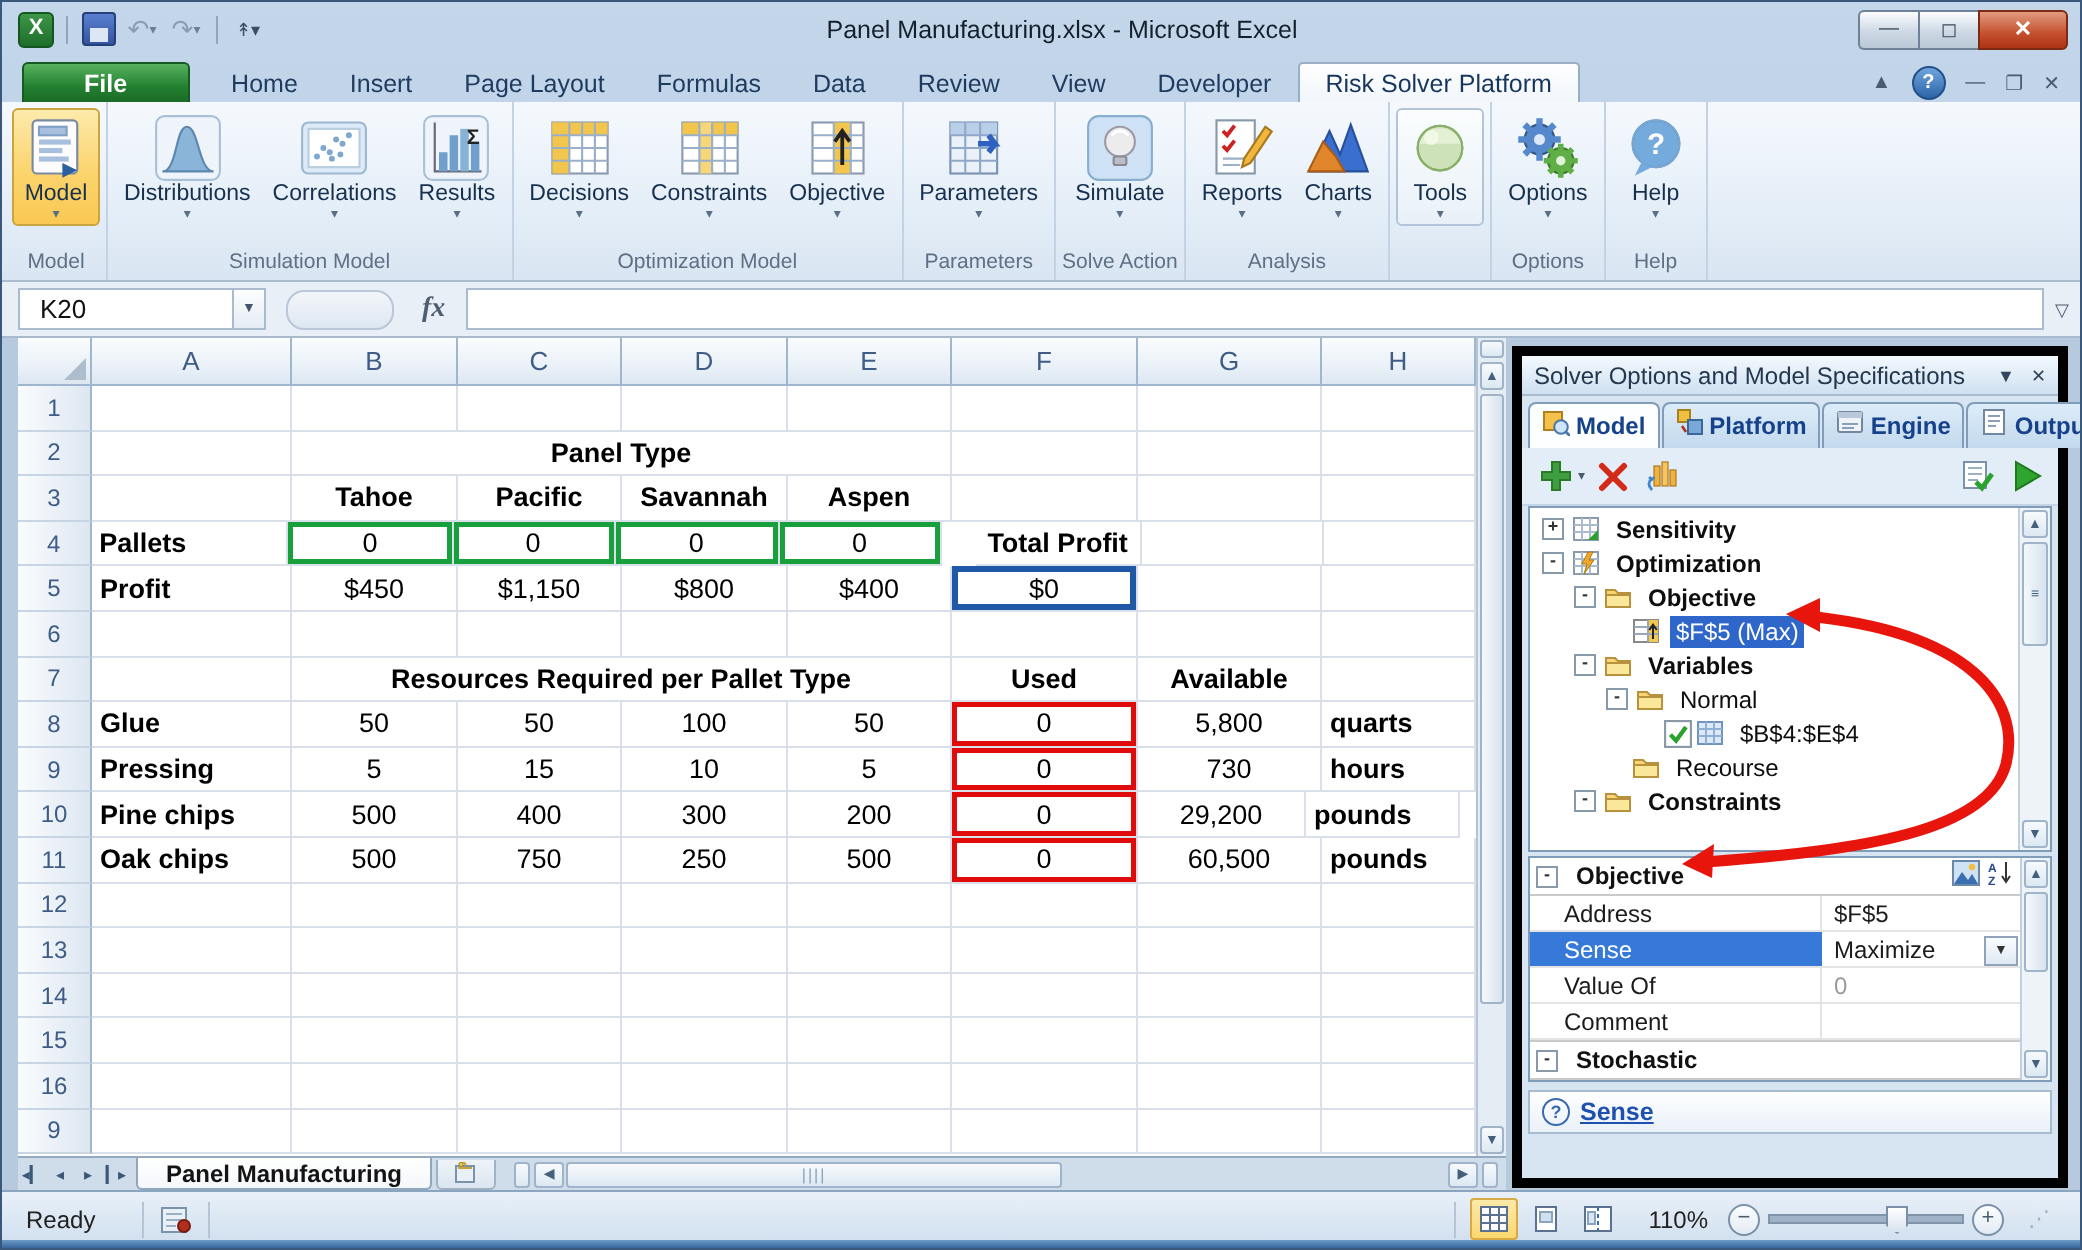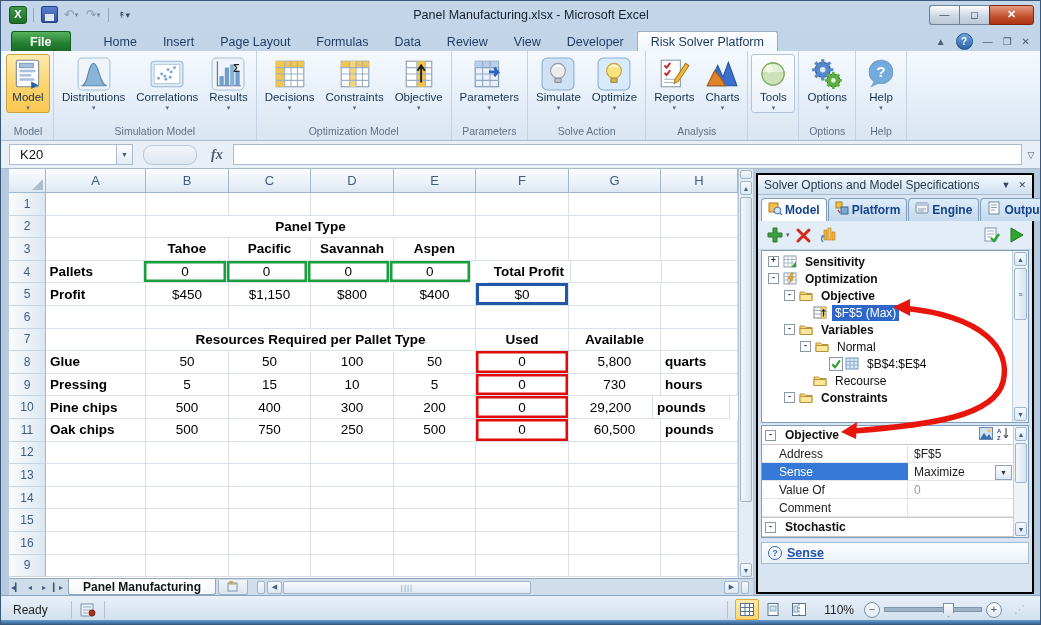--- a/index.html
+++ b/index.html
@@ -16,21 +16,21 @@
   .undo{color:#8a9cb4;font-size:13px;line-height:14px;}
   .caret-sm{font-size:7px;color:#6d7f96;}
   .title{flex:1;text-align:center;font-size:12.5px;color:#14202e;}
   .winbtns{display:flex;margin-right:6px;gap:0;}
   .wbtn{width:29px;height:18px;border:1px solid #6f8196;border-right-width:0;background:linear-gradient(#fcfdfe,#cdd8e4 55%,#bac8d6);display:flex;align-items:center;justify-content:center;font-size:10px;color:#3c4a5c;}
   .wbtn:first-child{border-radius:3px 0 0 3px;}
   .wbtn.close{width:43px;border-right-width:1px;border-radius:0 3px 3px 0;background:linear-gradient(#e39a7f,#c4502f 60%,#ad3415);color:#fff;border-color:#7e2a12;font-weight:bold;font-size:11px;}
   
   .tabrow{height:23px;display:flex;align-items:flex-end;padding-left:10px;position:relative;}
   .rtab{padding:3px 13px 2px;font-size:12.5px;color:#1e3a5f;white-space:nowrap;}
-  .rtab.file{background:linear-gradient(#58b25e,#228030 60%,#1a6b26);color:#fff;font-weight:bold;border:1px solid #155a20;border-bottom:none;border-radius:3px 3px 0 0;padding:3px 18px 2px;margin-right:20px;}
+  .rtab.file{background:linear-gradient(#58b25e,#228030 60%,#1a6b26);color:#fff;font-weight:bold;border:1px solid #155a20;border-bottom:none;border-radius:3px 3px 0 0;padding:3px 30px 2px;margin-right:8px;}
   .rtab.active{background:linear-gradient(#fefeff,#f1f6fb);border:1px solid #98aec6;border-bottom:none;border-radius:2.5px 2.5px 0 0;color:#17365d;}
   .ribbonctrl{position:absolute;right:10px;top:5px;display:flex;gap:10px;align-items:center;font-size:10px;color:#4a5c70;}
   .helpball{width:15px;height:15px;border-radius:50%;background:linear-gradient(#6fa6dd,#2c64a8);color:#fff;font-weight:bold;font-size:10px;line-height:15px;text-align:center;border:1px solid #245089;}
   
   .ribbon{height:90px;background:linear-gradient(#f5f9fd,#e3edf7 65%,#d9e5f2);border-bottom:1px solid #abbcd1;display:flex;padding-left:2px;box-sizing:border-box;}
   .rgroup{display:flex;flex-direction:column;border-right:1px solid #c4d3e3;padding:1px 3px 0;}
   .rbtns{flex:1;display:flex;align-items:flex-start;justify-content:center;gap:1px;padding-top:2px;}
   .rbtn{display:flex;flex-direction:column;align-items:center;padding:2px 4px 0;border:1px solid transparent;border-radius:3px;background:none;font:inherit;}
   .rbtn .ricon{width:34px;height:34px;}
   .rbtn .ricon svg{width:34px;height:34px;}
@@ -74,21 +74,21 @@
   .tabbar{height:17px;background:#cfdcea;border-top:1px solid #93a9c0;display:flex;align-items:center;font-size:11px;box-sizing:border-box;}
   .navbtn{width:14px;text-align:center;color:#3c5878;font-size:8px;line-height:15px;}
   .sheettab{background:linear-gradient(#ffffff,#f4f7fb);border:1px solid #8fa6bd;border-top:none;border-radius:0 0 3px 3px;padding:0 14px;font-weight:bold;font-size:12px;color:#141414;height:15px;display:flex;align-items:center;margin-left:3px;}
   .instab{width:28px;height:14px;background:linear-gradient(#eef3f9,#dbe6f0);border:1px solid #9fb2c6;border-top:none;border-radius:0 0 3px 3px;margin-left:2px;display:flex;align-items:center;justify-content:center;}
   .hscroll{flex:1;display:flex;align-items:center;margin:0 3px 0 8px;height:13px;}
   .hs-split{width:8px;height:13px;}
   .hs-btn{width:15px;height:13px;}
   .hs-track{flex:1;height:13px;display:flex;align-items:center;}
   .hs-thumb{width:248px;height:13px;background:linear-gradient(#f7fafd,#dce8f2);border:1px solid #9fb3c9;border-radius:2px;display:flex;align-items:center;justify-content:center;color:#8aa0b8;font-size:8px;letter-spacing:1px;box-sizing:border-box;}
   
-  .panecol{width:278px;margin-left:3px;margin-top:4px;height:421px;background:#d7e5f3;border:2px solid #000000;box-sizing:border-box;display:flex;flex-direction:column;}
+  .panecol{width:278px;margin-left:3px;margin-top:4px;height:421px;background:#d7e5f3;border:5px solid #000000;box-sizing:border-box;display:flex;flex-direction:column;}
   .phdr{height:19px;background:linear-gradient(#f3f9fe,#cfe0f0);border-bottom:1px solid #a8bcd0;display:flex;align-items:center;padding:0 6px;color:#24374e;}
   .ptitle{flex:1;font-size:12px;}
   .phdr .glyph{font-size:9px;color:#33465c;margin-left:8px;}
   .ptabs{height:24px;display:flex;align-items:flex-end;padding:2px 3px 0;gap:1px;}
   .ptab{display:flex;align-items:center;gap:3px;padding:2px 6px 3px;border:1px solid #7f9db9;border-bottom:none;border-radius:4px 4px 0 0;background:linear-gradient(#ddecf9,#c3d9ed);font-size:12px;font-weight:bold;color:#15428b;white-space:nowrap;}
   .ptab.active{background:#fdfeff;}
   .ptab svg{width:14px;height:14px;}
   .ptoolbar{height:28px;display:flex;align-items:center;gap:5px;padding:0 7px;background:#e2edf8;border-bottom:1px solid #c2d4e6;}
   .tbico{width:19px;height:19px;display:flex;align-items:center;justify-content:center;}
   .tbico svg{width:18px;height:18px;}
@@ -314,30 +314,20 @@
           <button class="rbtn">
             <span class="ricon"><svg viewBox="0 0 32 32">
                 <rect x="1" y="1" width="30" height="30" rx="5" fill="#cfe2f5" stroke="#88aed0"></rect>
                 <circle cx="16" cy="13" r="7" fill="#ececee" stroke="#9a9aa2"></circle>
                 <path d="M12 10 q4-4 8 0" stroke="#fff" fill="none" stroke-width="1.4"></path>
                 <rect x="13" y="20" width="6" height="4" rx="1" fill="#bcbcc4" stroke="#8a8a92"></rect>
               </svg></span>
             <span class="rlabel">Simulate</span>
             <span class="rarrow">▾</span>
           </button>
-          <button class="rbtn">
-            <span class="ricon"><svg viewBox="0 0 32 32">
-                <rect x="1" y="1" width="30" height="30" rx="5" fill="#d8eafc" stroke="#88aed0"></rect>
-                <circle cx="16" cy="13" r="7" fill="#f7e47e" stroke="#c9a23a"></circle>
-                <path d="M12 10 q4-4 8 0" stroke="#fff" fill="none" stroke-width="1.4"></path>
-                <rect x="13" y="20" width="6" height="4" rx="1" fill="#cdb45a" stroke="#a8883a"></rect>
-              </svg></span>
-            <span class="rlabel">Optimize</span>
-            <span class="rarrow">▾</span>
-          </button>
         </div>
         <div class="rgrouplabel">Solve Action</div>
       </div>
       <div class="rgroup">
         <div class="rbtns">
           <button class="rbtn">
             <span class="ricon"><svg viewBox="0 0 32 32">
                 <rect x="4" y="3" width="18" height="25" fill="#fff" stroke="#8899aa"></rect>
                 <path d="M7 8 l2 2 3.5-4.5" stroke="#cc2222" stroke-width="1.8" fill="none"></path>
                 <path d="M7 15 l2 2 3.5-4.5" stroke="#cc2222" stroke-width="1.8" fill="none"></path>

